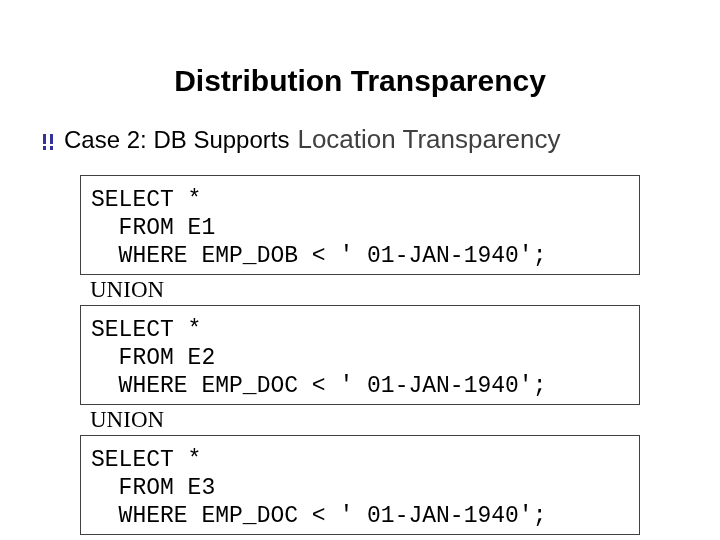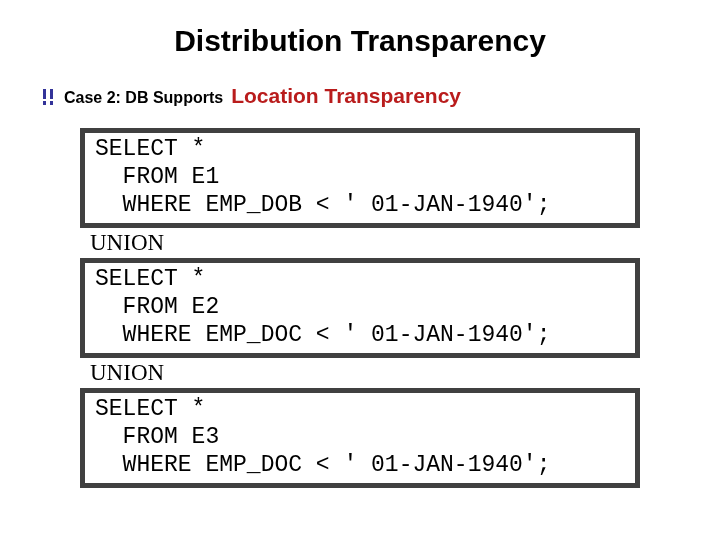--- a/index.html
+++ b/index.html
@@ -18,53 +18,54 @@
     height: 540px;
     box-sizing: border-box;
     padding-top: 24px;
   }
   .title {
     text-align: center;
     font-size: 30px;
     font-weight: bold;
     letter-spacing: 0px;
     margin-bottom: 26px;
+    margin-top: 40px;
   }
   .subtitle-row {
     display: flex;
     align-items: baseline;
     gap: 8px;
     margin-left: 40px;
     margin-bottom: 10px;
   }
   .bullet-icon {
     width: 16px;
     height: 16px;
     position: relative;
     top: 2px;
     flex-shrink: 0;
     color: #333399;
   }
   .sub-lead {
-    font-size: 16px;
-    font-weight: bold;
+    font-size: 24px;
+    font-weight: normal;
   }
   .sub-strong {
-    font-size: 21px;
-    font-weight: bold;
-    color: #b91c1c;
+    font-size: 26px;
+    font-weight: normal;
+    color: #404040;
   }
   .content {
     margin-left: 80px;
     margin-top: 20px;
     width: 560px;
   }
   .code-box {
-    border: 5px solid #404040;
-    padding: 2px 10px 4px 10px;
+    border: 1px solid #404040;
+    padding: 10px 10px 4px 10px;
     font-family: "Courier New", Courier, monospace;
     font-size: 23px;
     line-height: 1.22;
     white-space: pre;
     box-sizing: border-box;
     background: #ffffff;
   }
   .union {
     font-family: Liberation Serif, serif;
     font-size: 23px;

